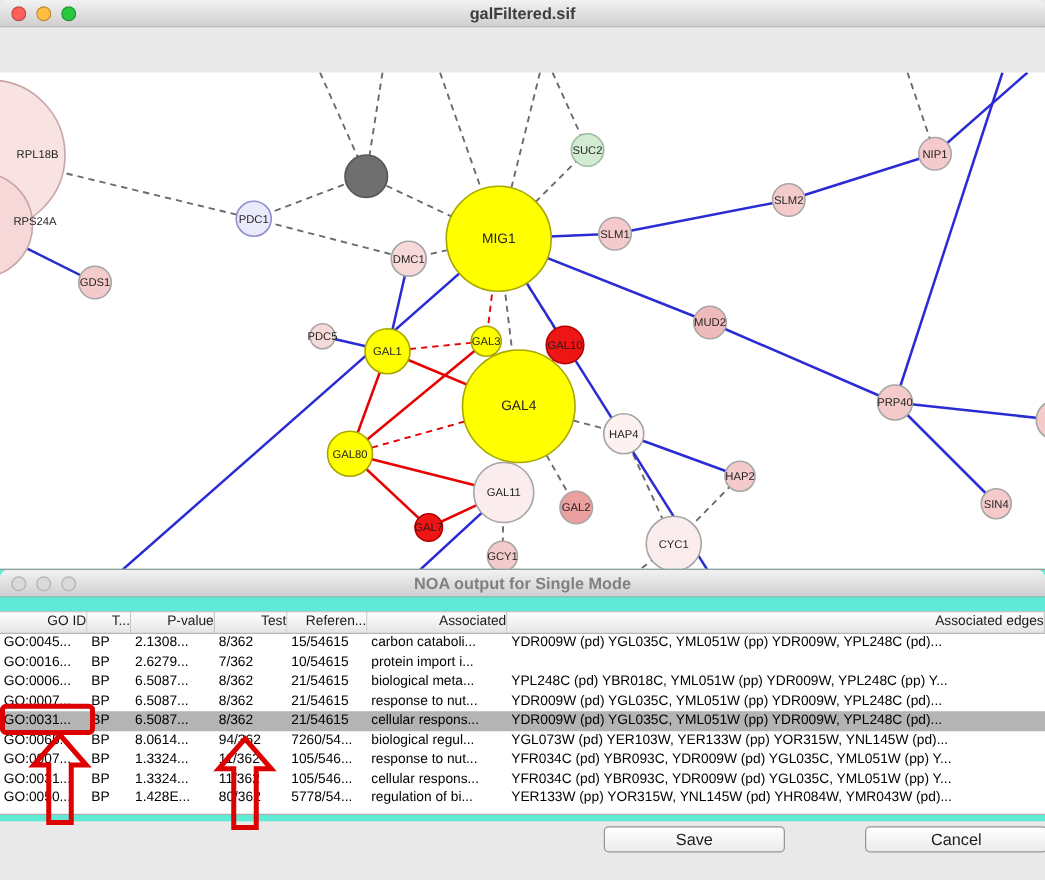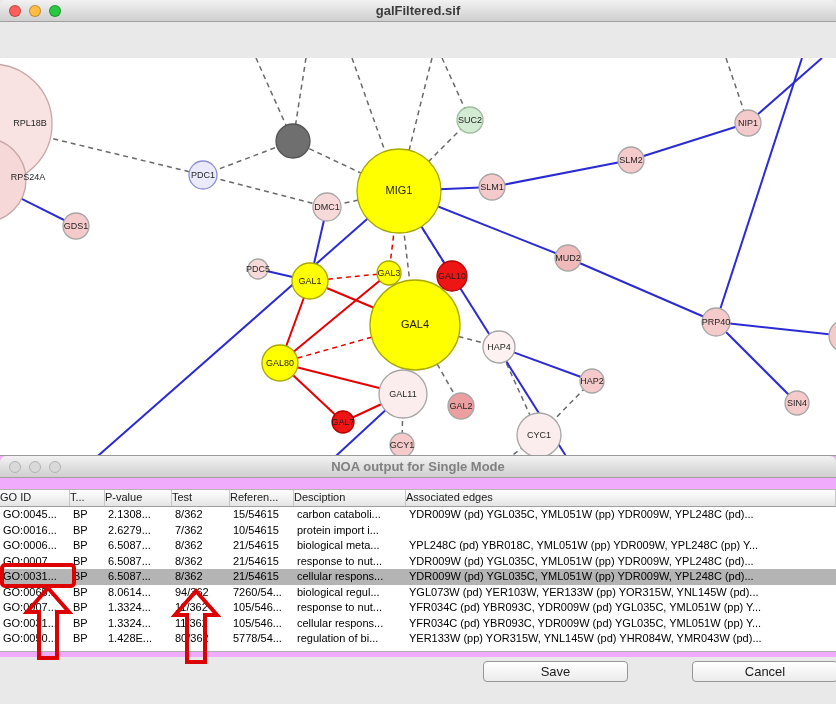--- a/index.html
+++ b/index.html
@@ -20,26 +20,26 @@
   .inactive .tl { background:#d9d9d9; border-color:#b3b3b3; }
 
   
   #net-window { top:0; height:455px; }
   .net-canvas { position:absolute; top:22px; left:0; width:836px; height:433px;
                 background:#ffffff; border-bottom:1px solid #8a8a8a;margin-top:36px; }
   .node-label { font:9px "Liberation Sans", sans-serif; fill:#1f1f1f; }
   .node-label.big { font-size:11px; }
 
   
-  #noa-window { top:455px; height:202px; background:#f0abfc; border-top:1px solid #9a9a9a; }
+  #noa-window { top:455px; height:202px; background:#5eead4; border-top:1px solid #9a9a9a; }
   .table-wrap { position:absolute; top:33px; left:0; width:836px; height:163px;
                 background:#ffffff; border-top:1px solid #b5b5b5; border-bottom:1px solid #b0b0b0; }
   .thead, .tr { display:grid; grid-template-columns:70px 35px 67px 58px 64px 112px 1fr; }
   .thead { border-bottom:1px solid #9f9f9f; }
-  .th { height:16px; line-height:15px; font-size:11px; text-align:left;
+  .th { height:16px; line-height:15px; font-size:11px; text-align:right;
         background:linear-gradient(#ffffff,#e4e4e4); border-right:1px solid #c6c6c6;
         overflow:hidden; white-space:nowrap; color:#1a1a1a; }
   .td { height:15.5px; line-height:15.5px; font-size:11px; padding:0 3px;
         overflow:hidden; white-space:nowrap; color:#000; }
   .tr.selected { background:#b4b4b4; }
 
   .mac-btn { position:absolute; height:21px; border:1px solid #979797; border-radius:4px;
              background:linear-gradient(#ffffff,#ebebeb); font-size:13px; color:#1a1a1a;
              font-family:"Liberation Sans", sans-serif; cursor:default; }
   #save-btn   { left:458px; top:205px; width:145px;margin-left:25px; }
@@ -184,21 +184,21 @@
     <div class="title">NOA output for Single Mode</div>
   </div>
 
   <div class="table-wrap">
     <div class="thead">
         <div class="th">GO ID</div>
         <div class="th">T...</div>
         <div class="th">P-value</div>
         <div class="th">Test</div>
         <div class="th">Referen...</div>
-        <div class="th">Desciption</div>
+        <div class="th">Associated</div>
         <div class="th">Associated edges</div>
       </div>
     <div>
         <div class="tr">
           <div class="td">GO:0045...</div>
           <div class="td">BP</div>
           <div class="td">2.1308...</div>
           <div class="td">8/362</div>
           <div class="td">15/54615</div>
           <div class="td">carbon cataboli...</div>

